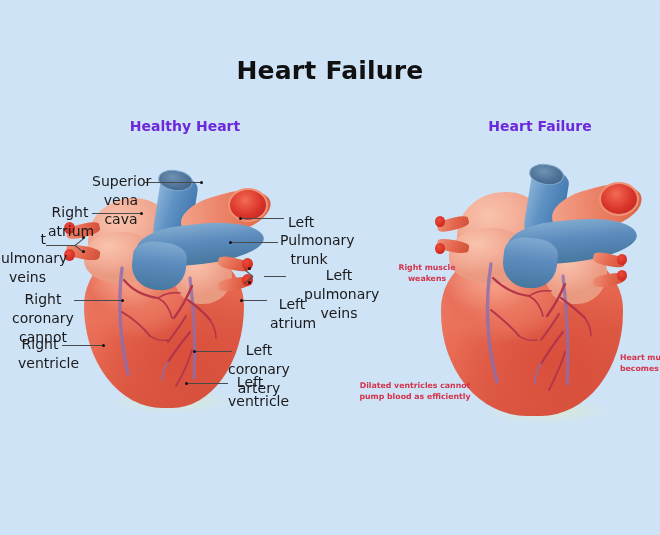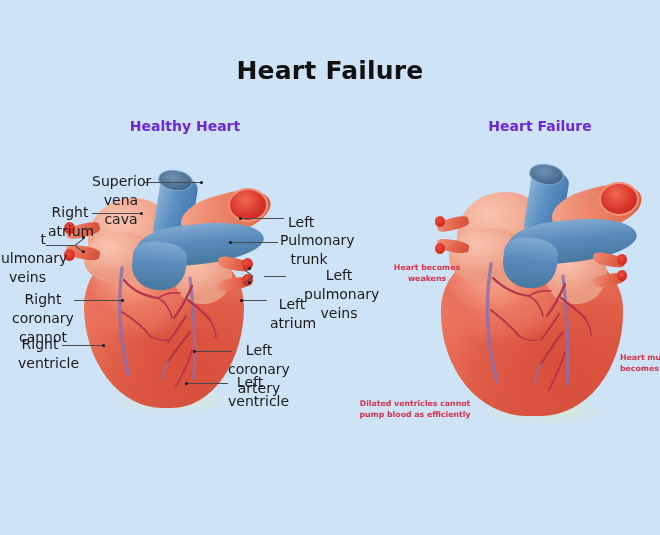--- a/index.html
+++ b/index.html
@@ -286,20 +286,20 @@
 trunk</div>
   <div class="lbl" style="left:304px;top:266px;width:70px;">Left pulmonary
 veins</div>
   <div class="lbl" style="left:270px;top:295px;width:44px;">Left
 atrium</div>
   <div class="lbl" style="left:226px;top:341px;width:66px;">Left coronary
 artery</div>
   <div class="lbl" style="left:228px;top:373px;width:44px;">Left
 ventricle</div>
 
-  <div class="ann ctr" style="left:376px;top:262px;width:102px;">Heart becomes
+  <div class="ann ctr" style="left:376px;top:262px;width:102px;">Right muscle
 weakens</div>
-  <div class="ann ctr" style="left:352px;top:380px;width:126px;margin-top:18px;">Dilated ventricles cannot
+  <div class="ann ctr" style="left:352px;top:380px;width:126px;">Dilated ventricles cannot
 pump blood as efficiently</div>
   <div class="ann" style="left:620px;top:352px;width:60px;">Heart mu
 becomes</div>
 
 </div>
 
 </body></html>

